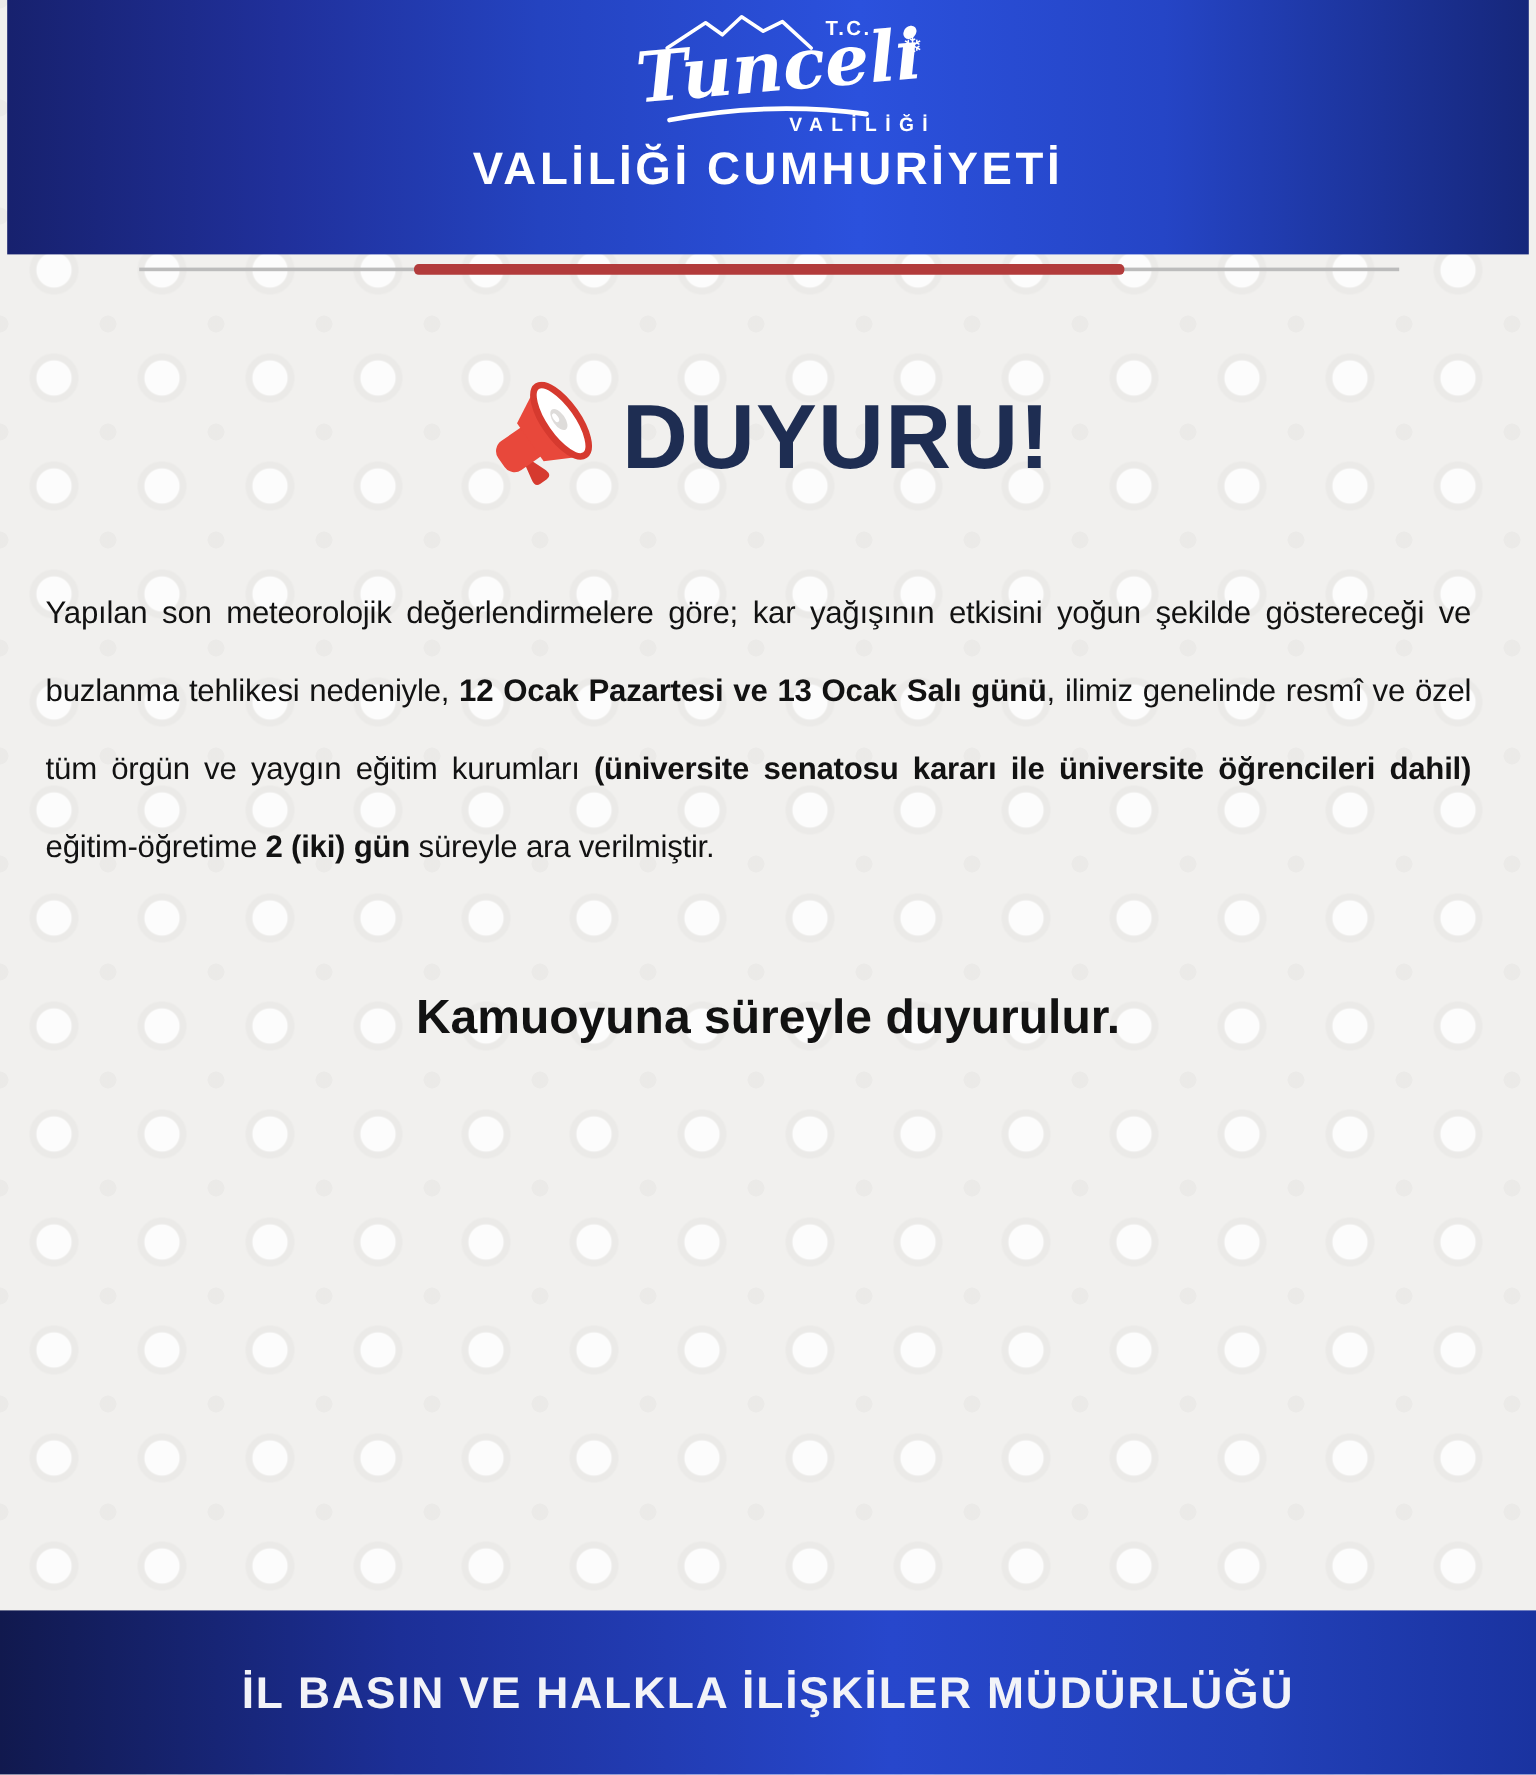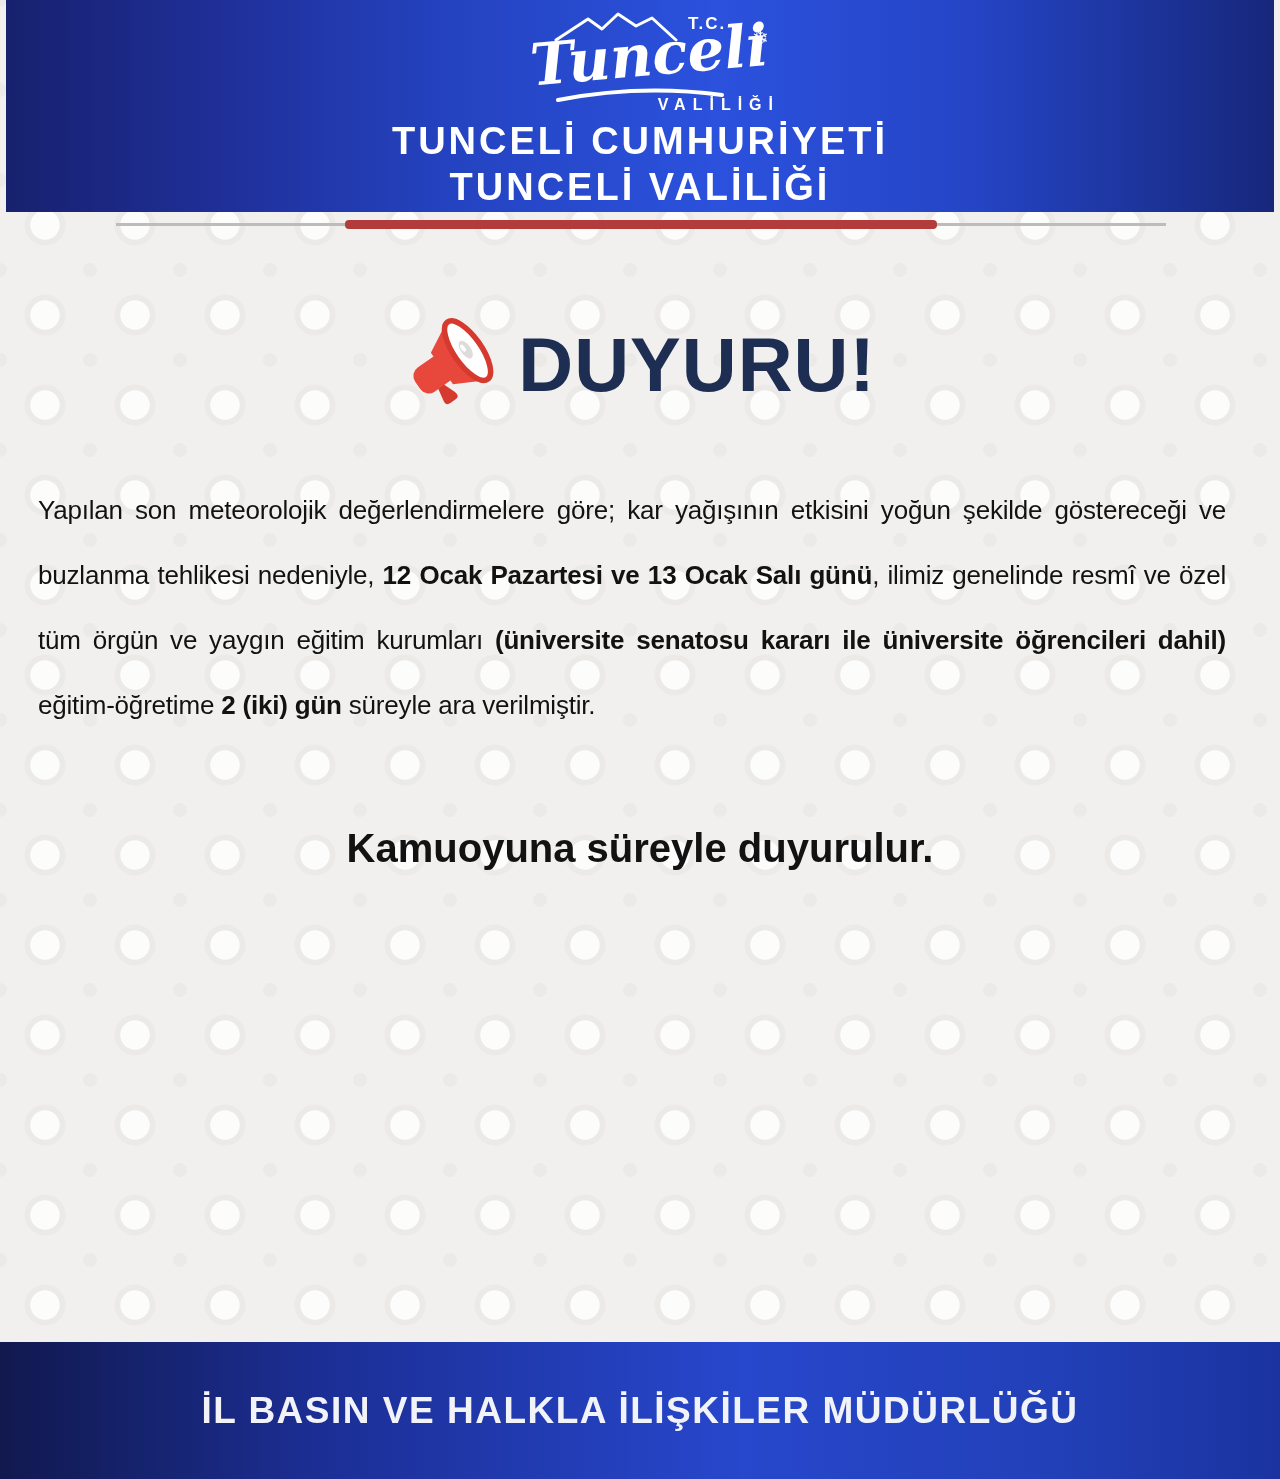--- a/index.html
+++ b/index.html
@@ -68,22 +68,21 @@
       </svg>
       <span class="logo-tc">T.C.</span>
       <span class="logo-name">Tunceli</span>
       <span class="logo-snow">❄</span>
       <svg class="logo-swoosh" width="176" height="16" viewBox="0 0 176 16">
         <path d="M6 12 Q 88 -4 170 7" stroke="#ffffff" stroke-width="4" fill="none" stroke-linecap="round"></path>
       </svg>
       <span class="logo-sub">VALİLİĞİ</span>
     </div>
     <div class="header-title">
-      <div>TUNCELİ CUMHURİYETİ</div>
-      <div>TUNCELİ VALİLİĞİ</div>
+      <div>VALİLİĞİ CUMHURİYETİ</div>
     </div>
   </div>
 
   <div class="sep-gray"></div>
   <div class="sep-red"></div>
 
   <div class="title-row">
     <svg class="megaphone" viewBox="0 0 100 100">
       <g transform="rotate(-35 50 50)">
         <path d="M30 60 l7 18 q2 7 -4 7 l-7 0 q-6 0 -4.5 -7 l3.5 -18 z" fill="#d63a2f"></path>

